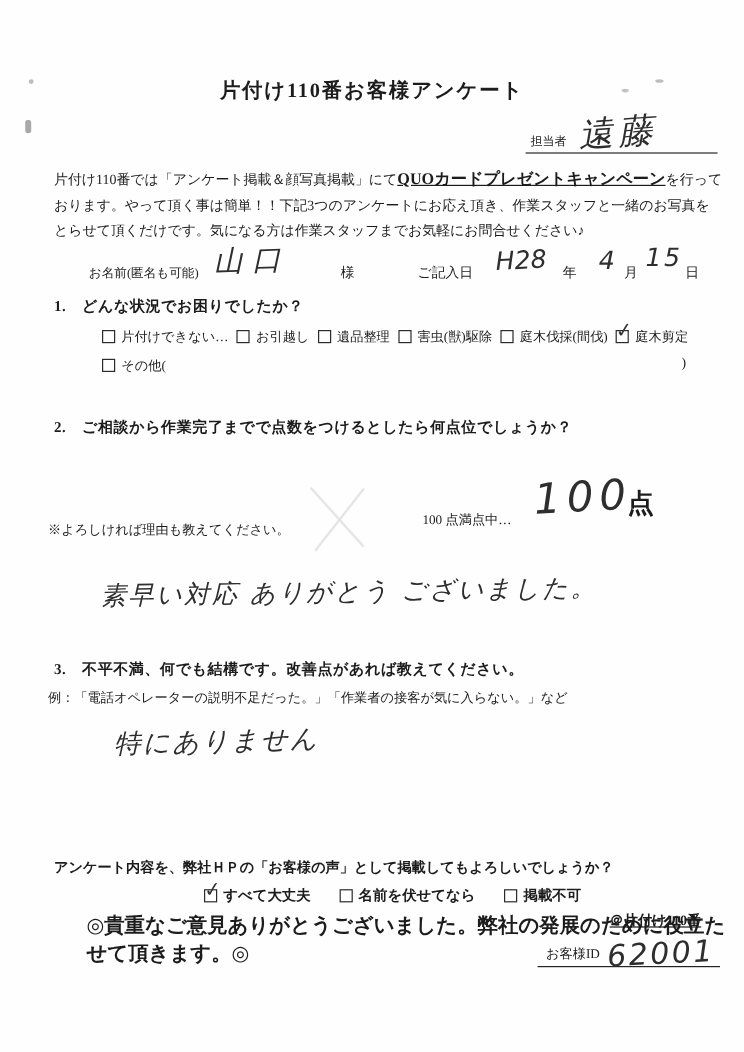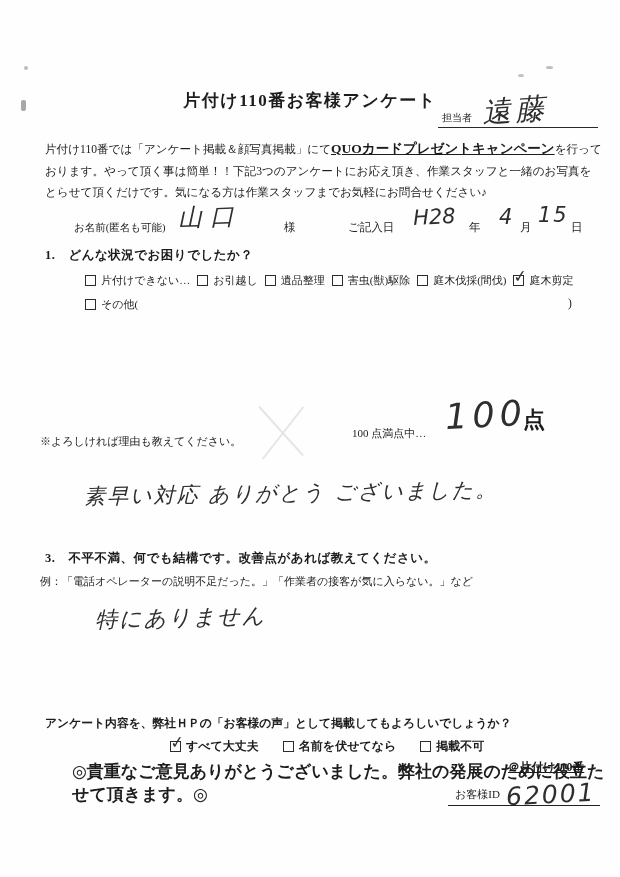--- a/index.html
+++ b/index.html
@@ -10,21 +10,21 @@
     overflow:hidden;
   }
   .hand {
     font-family:"DejaVu Sans",sans-serif; color:#2e2e2e;
     font-style:italic;
   }
   .abs { position:absolute; }
 
   
   .title { position:absolute; top:64px; left:0; width:100%; text-align:center;
-           font-size:17px; font-weight:bold; letter-spacing:1.5px;margin-top:25px; }
+           font-size:17px; font-weight:bold; letter-spacing:1.5px; }
   .staff-block { position:absolute; top:86px; left:438px; width:160px; height:42px;
                  border-bottom:1.5px solid #2a2a2a; }
   .staff-label { position:absolute; left:4px; bottom:2px; font-size:10px; }
   .staff-name  { position:absolute; left:44px; bottom:-4px; font-size:29px;
                  transform:rotate(-4deg); letter-spacing:4px; }
 
   
   .intro { position:absolute; top:138px; left:45px; width:557px;
            font-size:11.6px; line-height:21.5px; }
   .intro .hl { font-weight:bold; font-size:13.5px; text-decoration:underline; }
@@ -153,20 +153,21 @@
     </span>
   </div>
   <div class="cb-row cb-row2">
     <span class="cb-item">
       <span class="cb"></span>
       <span>その他(</span>
     </span>
   </div>
   <span class="abs other-close">)</span>
 
+  <div class="abs q-heading q2-heading">2.　ご相談から作業完了までで点数をつけるとしたら何点位でしょうか？</div>
   <span class="abs scale-label">100 点満点中…</span>
   <span class="abs score-value hand">100</span>
   <span class="abs score-unit">点</span>
   <span class="abs reason-prompt">※よろしければ理由も教えてください。</span>
   <span class="abs reason-answer hand">素早い対応 ありがとう ございました。</span>
 
   <div class="abs q-heading q3-heading">3.　不平不満、何でも結構です。改善点があれば教えてください。</div>
   <span class="abs q3-example">例：「電話オペレーターの説明不足だった。」「作業者の接客が気に入らない。」など</span>
   <span class="abs q3-answer hand">特にありません</span>
 

